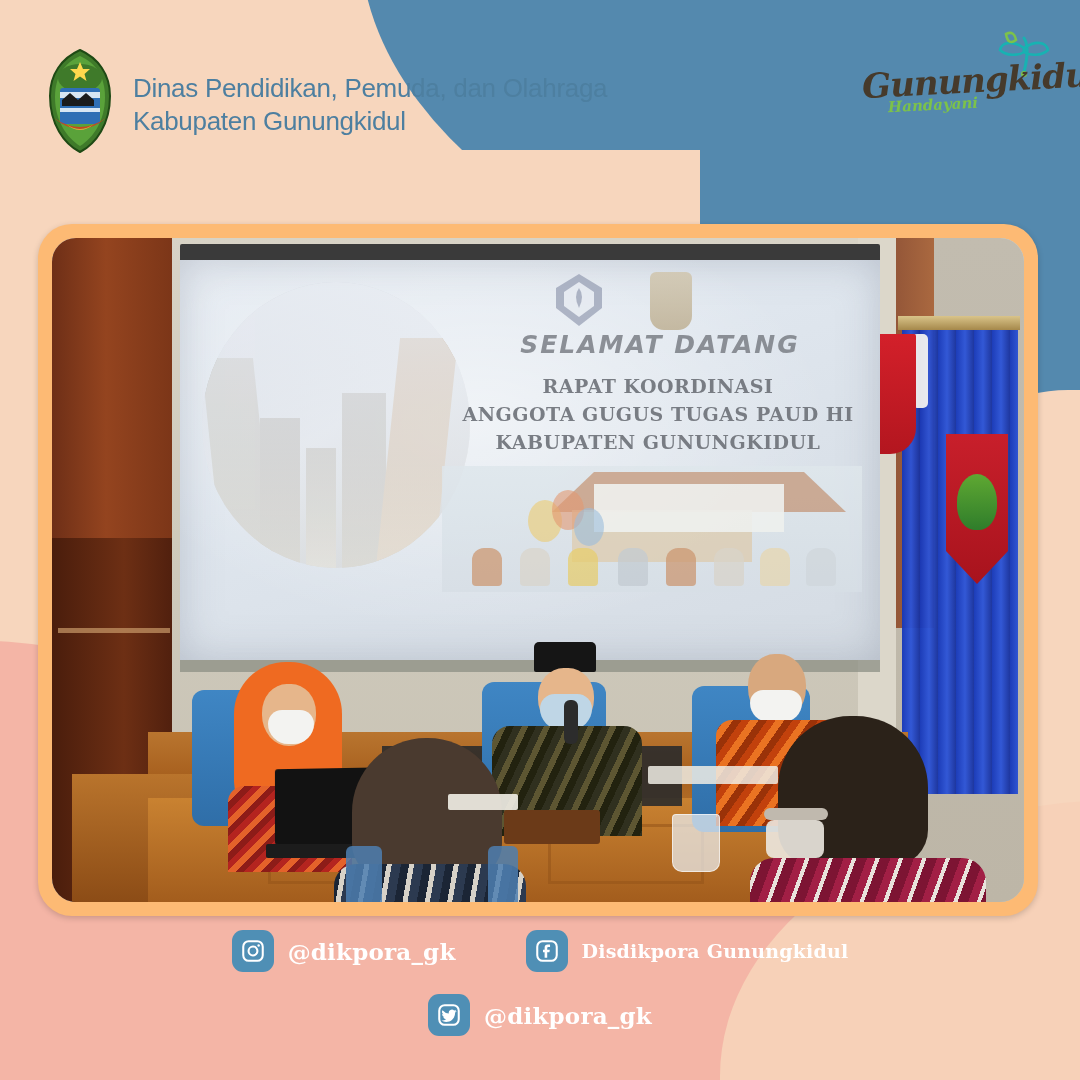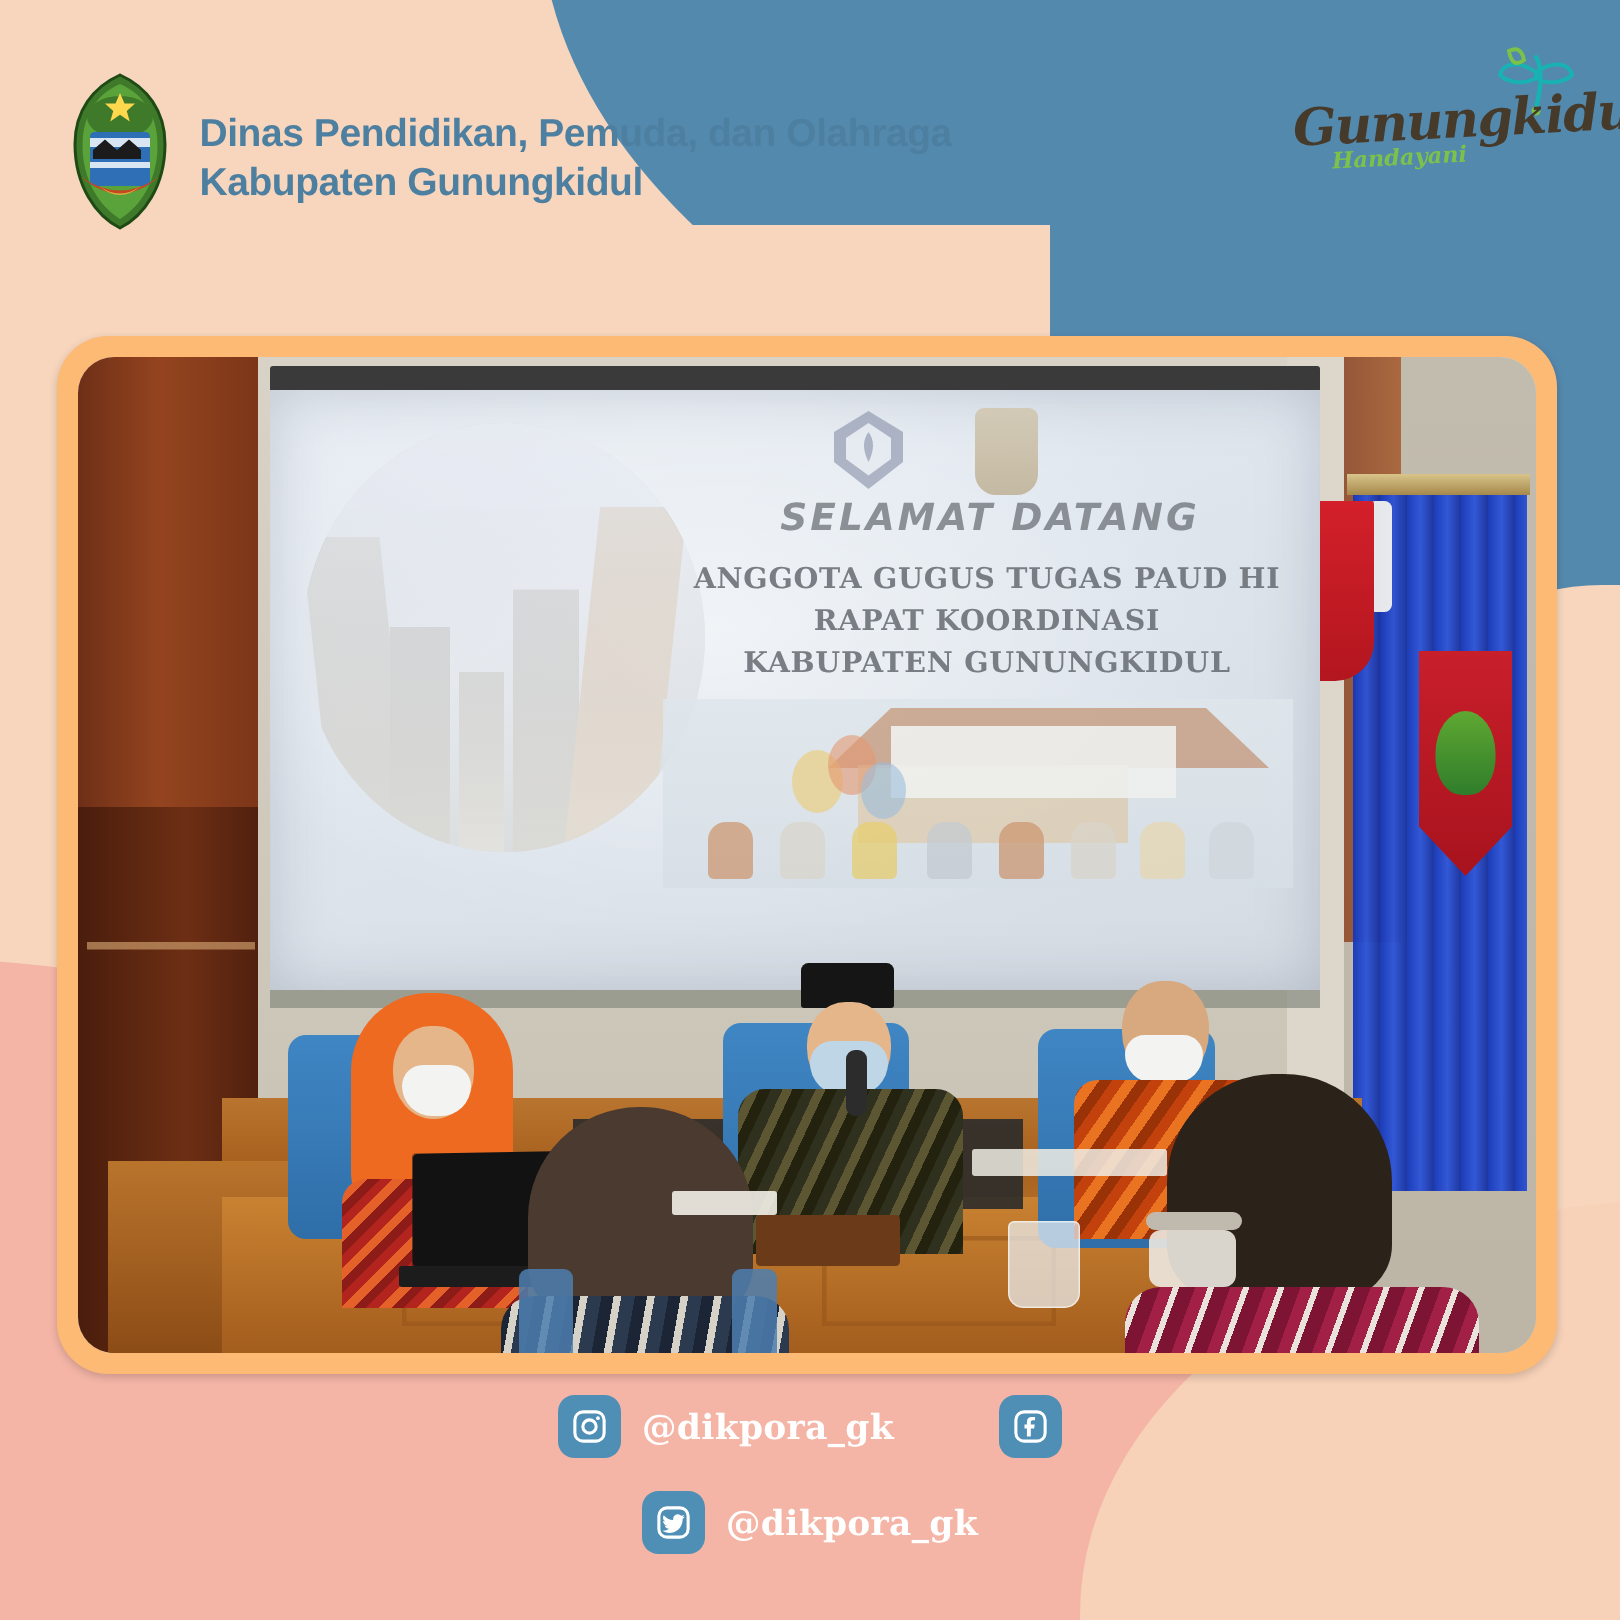--- a/index.html
+++ b/index.html
@@ -45,21 +45,21 @@
   .bg-peach-bottomright{
     position:absolute;right:-60px;bottom:-20px;width:420px;height:300px;
     background:#f7d1b8;border-top-left-radius:96% 92%;
   }
 
   
   .header{position:absolute;top:0;left:0;width:1080px;height:210px;z-index:20;}
   .crest{position:absolute;left:42px;top:48px;width:76px;height:106px;}
   .brand-text{position:absolute;left:133px;top:72px;}
   .brand-line{
-    color:#4d7fa0;font-weight:bold;font-size:26px;letter-spacing:-0.3px;
+    color:#4d7fa0;font-weight:normal;font-size:26px;letter-spacing:-0.3px;
     line-height:33px;white-space:nowrap;
   }
   .gk-logo{position:absolute;right:18px;top:26px;width:210px;height:106px;}
   .gk-word{
     position:absolute;left:10px;top:34px;font-family:"DejaVu Serif", serif;
     font-style:italic;font-weight:bold;font-size:34px;color:#463a2b;
     letter-spacing:-1px;transform:rotate(-3deg);
   }
   .gk-sub{
     position:absolute;left:36px;top:70px;font-family:"DejaVu Serif", serif;
@@ -277,22 +277,22 @@
               <path d="M29 4 L52 18 V38 L29 56 L6 38 V18 Z" fill="#8e96ad"></path>
               <path d="M29 12 L44 22 V36 L29 47 L14 36 V22 Z" fill="#e6eaf1"></path>
               <path d="M29 18 q6 8 0 20 q-6 -12 0 -20 z" fill="#8e96ad"></path>
             </svg>
           </div>
           <div class="logo-emblem"></div>
         </div>
 
         <div class="slide-title">SELAMAT DATANG</div>
         <div class="slide-body">
+          <div>RAPAT KOORDINASI</div>
           <div>ANGGOTA GUGUS TUGAS PAUD HI</div>
-          <div>RAPAT KOORDINASI</div>
           <div>KABUPATEN GUNUNGKIDUL</div>
         </div>
 
         <div class="school-pic">
           <div class="roof"></div>
           <div class="school-body"></div>
           <div class="whitebox"></div>
           <div class="balloon" style="left:86px;top:34px;width:34px;height:42px;background:#efc75a;"></div>
           <div class="balloon" style="left:110px;top:24px;width:32px;height:40px;background:#e38a5c;"></div>
           <div class="balloon" style="left:132px;top:42px;width:30px;height:38px;background:#8fb6d8;"></div>
@@ -386,20 +386,21 @@
 
 
       <div class="gap"></div>
 
       <div class="sm-badge">
         <svg viewBox="0 0 24 24" width="26" height="26" fill="none" stroke="#ffffff" stroke-width="1.9">
           <rect x="3" y="3" width="18" height="18" rx="5"></rect>
           <path d="M14.8 8.2h-1.4c-.8 0-1.2.5-1.2 1.2v1.4h2.4l-.35 2.4H12.2v5.0h-2.4v-5.0H8.3v-2.4h1.5V9.1c0-1.9 1.1-3.0 2.9-3.0h2.1z" fill="#ffffff" stroke="none"></path>
         </svg>
       </div>
+      <div class="sm-label small">Disdikpora Gunungkidul</div>
     </div>
 
     <div class="f-row f-row2">
       <div class="sm-badge">
         <svg viewBox="0 0 24 24" width="26" height="26" fill="none" stroke="#ffffff" stroke-width="1.9">
           <rect x="3" y="3" width="18" height="18" rx="5"></rect>
           <path d="M19 8.3c-.5.25-1.1.4-1.65.48.6-.36 1.05-.92 1.26-1.6-.56.33-1.18.57-1.84.7a2.88 2.88 0 0 0-4.92 2.63A8.2 8.2 0 0 1 6 7.5a2.9 2.9 0 0 0 .9 3.86c-.48-.02-.93-.15-1.32-.37v.04c0 1.4.98 2.57 2.3 2.84-.42.12-.88.14-1.3.05a2.89 2.89 0 0 0 2.7 2.0A5.8 5.8 0 0 1 5 17.1a8.18 8.18 0 0 0 4.42 1.3c5.3 0 8.2-4.4 8.2-8.22v-.38c.56-.4 1.05-.92 1.44-1.5z" fill="#ffffff" stroke="none"></path>
         </svg>
       </div>
       <div class="sm-label">@dikpora_gk</div>

